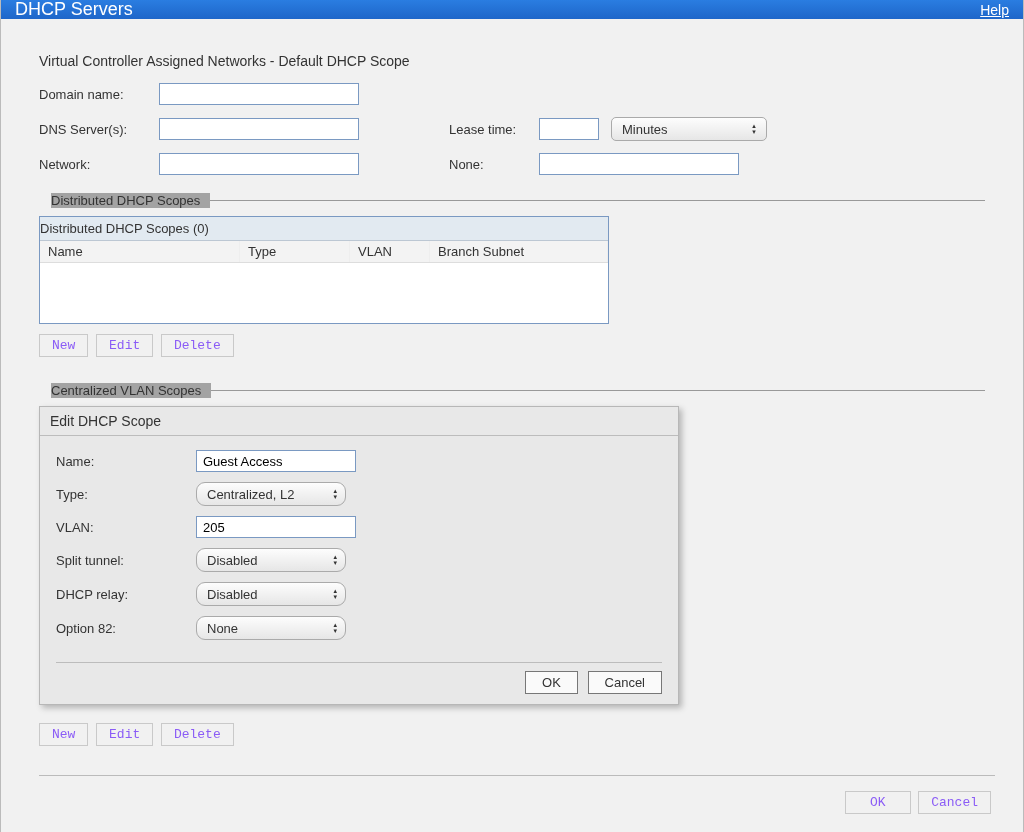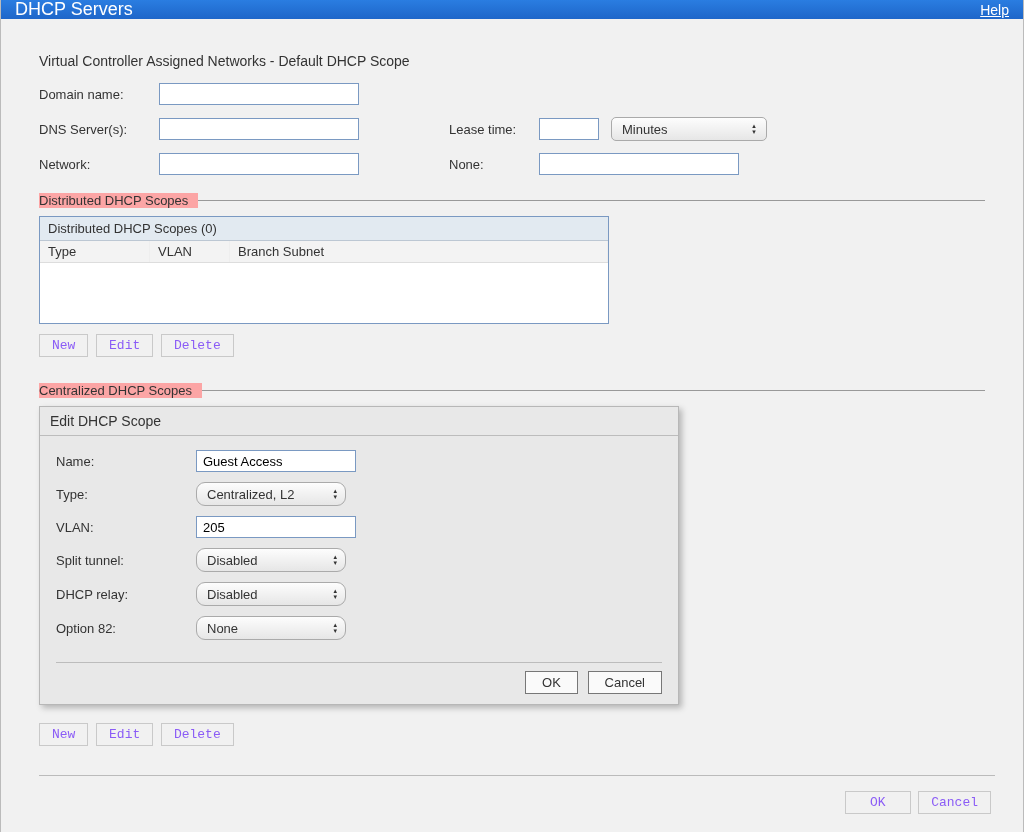--- a/index.html
+++ b/index.html
@@ -72,35 +72,35 @@
     display:inline-block;
     width:8px; text-align:center;
     line-height:6px;
   }
   .fieldset-title {
     display:flex; align-items:center;
     margin-top:18px;
     font-size:13px;
     color:#333;
   }
-  .fieldset-title span { padding-right:10px; background:#fca5a5;}
+  .fieldset-title span { padding-right:10px; background:#a3a3a3;margin-left:12px;}
   .fieldset-title::after {
     content:""; flex:1; height:1px; background:#999;
   }
 
   .table-panel {
     width: 570px;
     border: 1px solid #7a99c2;
     background: #fff;
     margin-top: 8px;
   }
   .table-panel .table-title {
     background: #e2eaf1;
     border-bottom: 1px solid #bcc7d3;
-    padding: 4px 8px;
+    padding: 4px 0;
     font-size: 13px;
   }
   .table-head {
     display:flex;
     background:#f3f3f3;
     border-bottom:1px solid #ddd;
     font-size:13px;
   }
   .table-head div { padding:3px 8px; border-right:1px solid #eee;}
   .th-name { width: 200px;}
@@ -225,35 +225,36 @@
       <input class="text-input w200" value="" style="">
     </div>
 
     <div class="fieldset-title">
         <span>Distributed DHCP Scopes</span>
       </div>
 
     <div class="table-panel">
       <div class="table-title">Distributed DHCP Scopes (0)</div>
       <div class="table-head">
+        <div class="th-name">Name</div>
         <div class="th-type">Type</div>
         <div class="th-vlan">VLAN</div>
         <div class="th-branch">Branch Subnet</div>
       </div>
       <div class="table-body"></div>
     </div>
 
     <div class="btn-row">
       <span class="btn-disabled">New</span>
       <span class="btn-disabled">Edit</span>
       <span class="btn-disabled">Delete</span>
     </div>
 
     <div class="fieldset-title" style="margin-top:26px;">
-        <span>Centralized DHCP Scopes</span>
+        <span>Centralized VLAN Scopes</span>
       </div>
 
     <div class="dialog">
       <div class="dlg-title">Edit DHCP Scope</div>
       <div class="dlg-body">
         <div class="dlg-row">
           <label>Name:</label>
           <input class="dlg-input" value="Guest Access" style="">
         </div>
         <div class="dlg-row">

